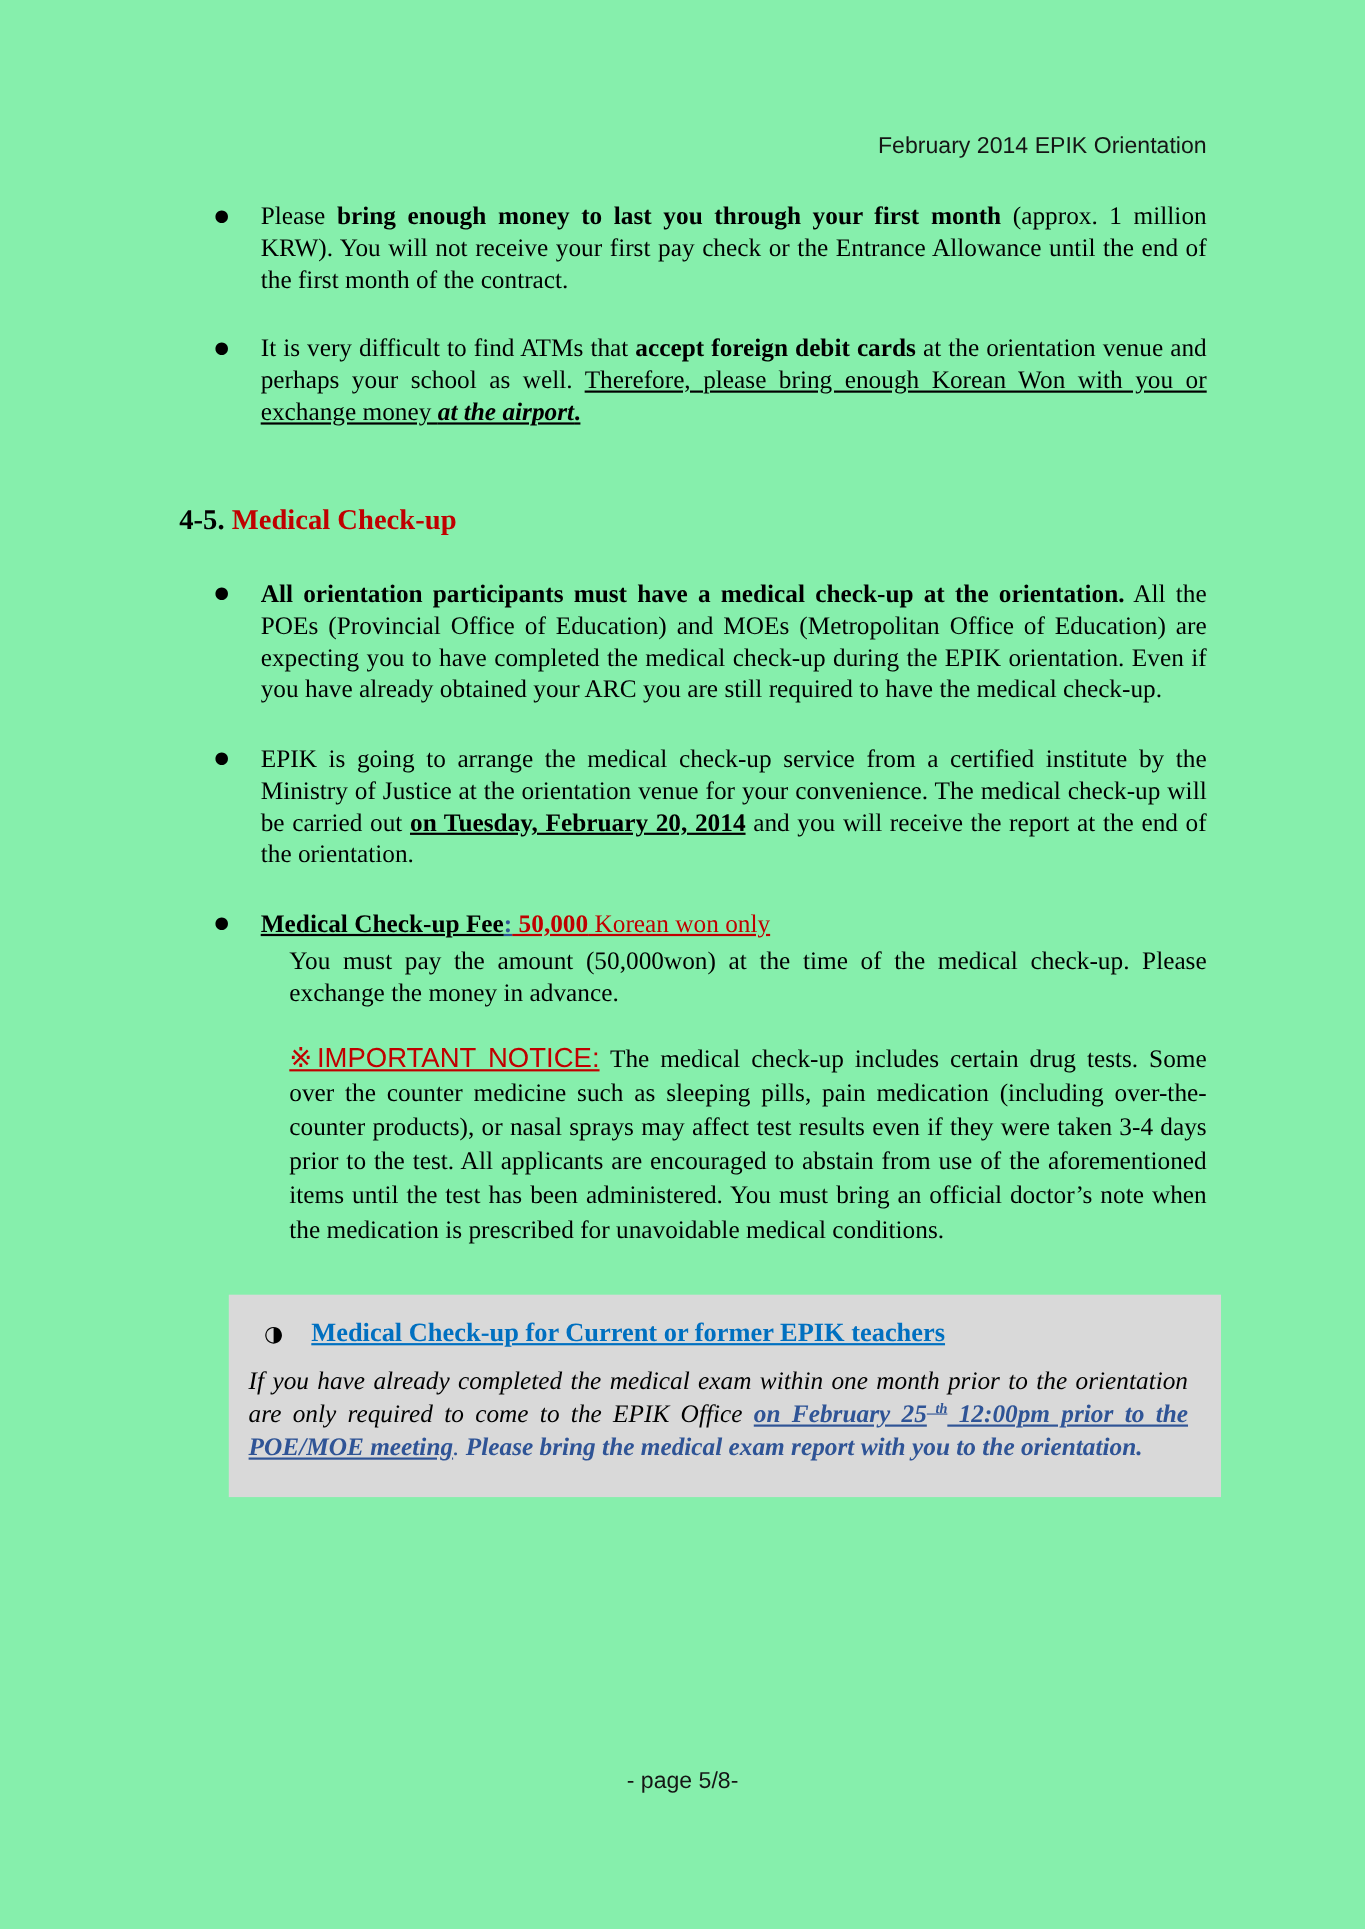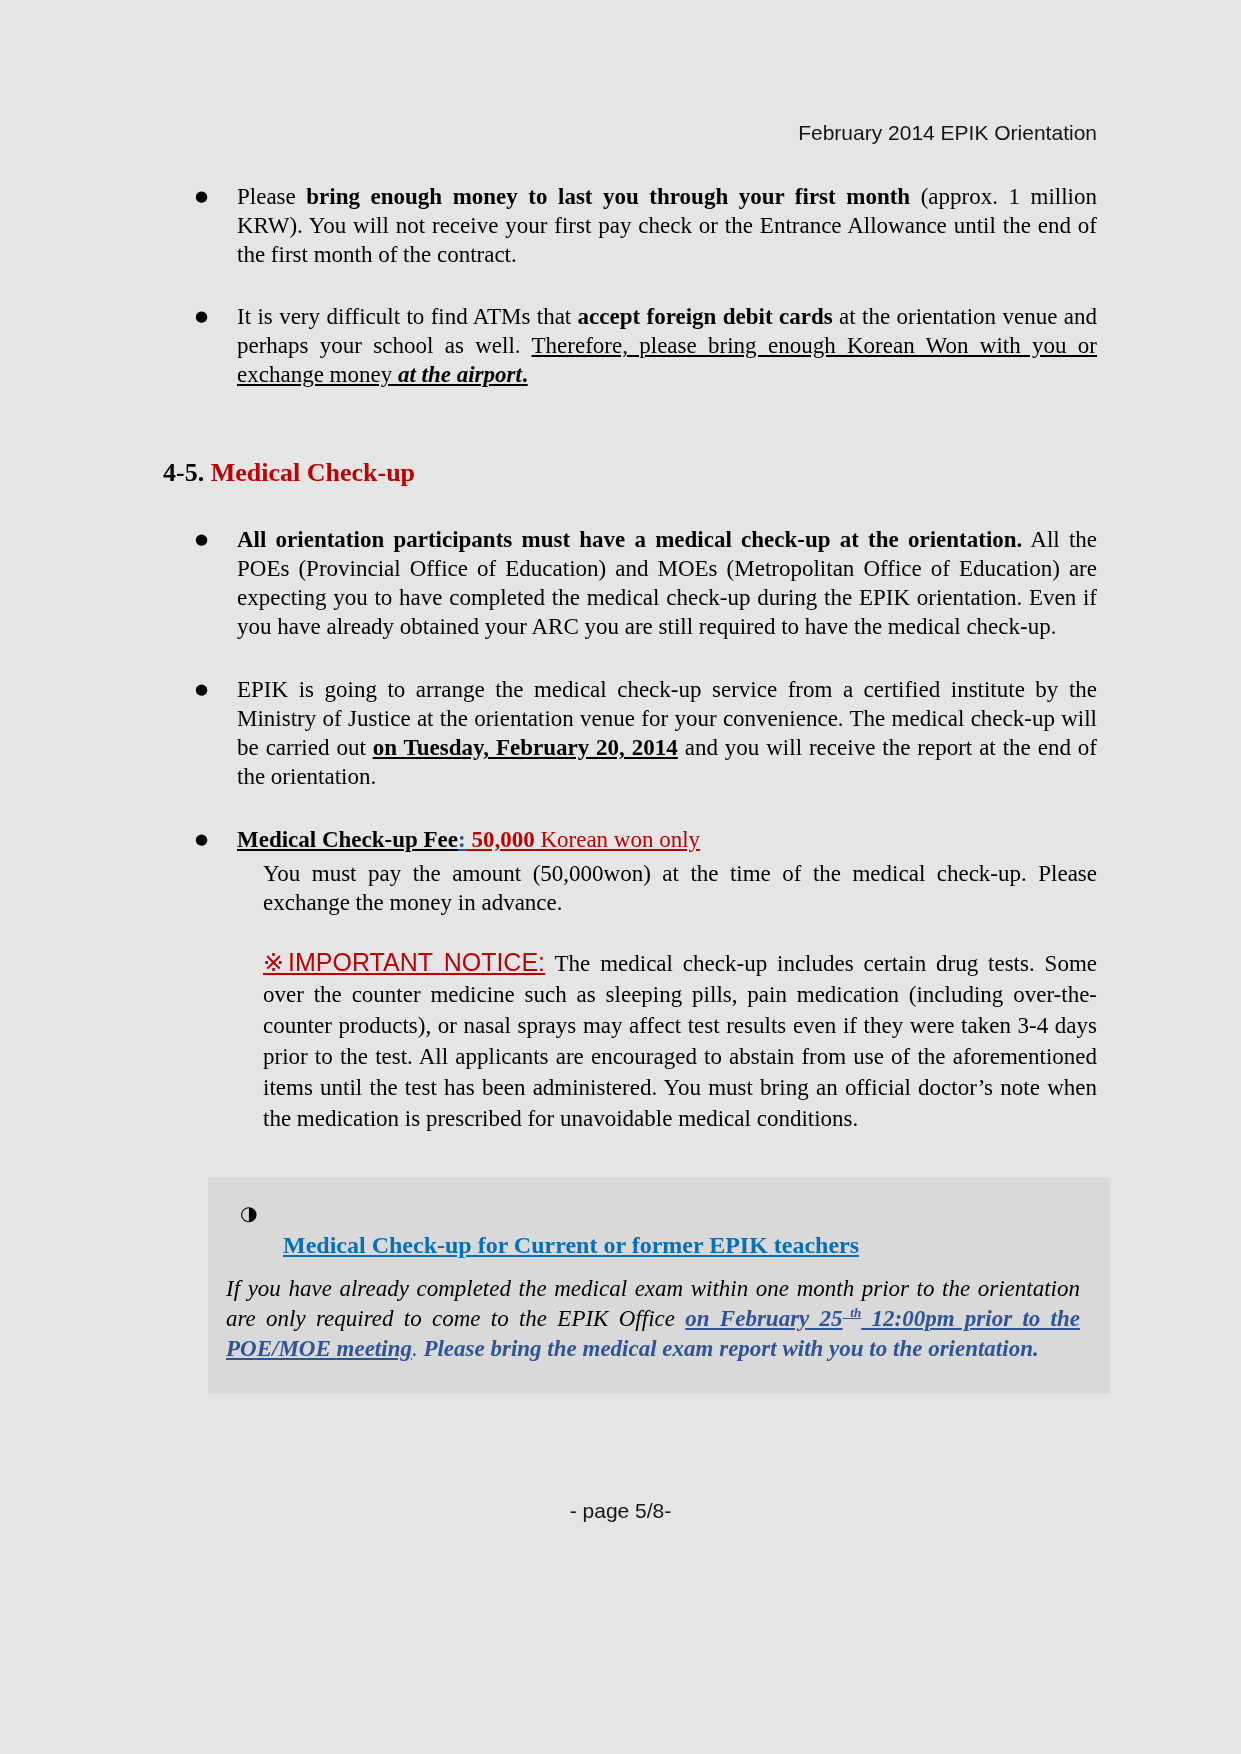--- a/index.html
+++ b/index.html
@@ -1,19 +1,19 @@
 <!DOCTYPE html>
 <html><head>
 <meta charset="utf-8">
 <style>
   html,body{margin:0;padding:0;background:#ffffff;}
   .page{
     position:relative;
     width:1241px;height:1754px;
-    background:#e5e5e5;
+    background:#86efac;
     box-sizing:border-box;
     padding:120px 144px 0 143px;
     font-family:"Liberation Serif","DejaVu Serif",serif;
     font-size:23px;color:#000;
     overflow:hidden;
   }
   .doc-header{
     font-family:"Liberation Sans","DejaVu Sans",sans-serif;
     font-size:21px;line-height:26px;
     text-align:right;color:#151515;
@@ -44,26 +44,26 @@
     margin-left:65px;width:902px;box-sizing:border-box;
     background:#D9D9D9;
     padding:20px 30px 30px 18px;
   }
   .box-head{display:flex;margin-left:14px;}
   .box-glyph{
     flex:0 0 43px;
     font-family:"DejaVu Sans",sans-serif;
     font-size:20px;line-height:30px;
   }
-  .box-heading{font-size:24px;line-height:30px;margin-top:32px;}
+  .box-heading{font-size:24px;line-height:30px;}
   .box-para{text-align:justify;line-height:30px;margin-top:15px;}
   .box-para.second{margin-top:14px;}
 
   .doc-footer{
-    position:absolute;left:0;right:0;top:1499px;
+    position:absolute;left:0;right:0;top:1607px;
     text-align:center;
     font-family:"Liberation Sans","DejaVu Sans",sans-serif;
     font-size:21px;color:#151515;
   }
 
   
   .b{font-weight:bold;}
   .i{font-style:italic;}
   .u{text-decoration:underline;}
   .red{color:#C00000;}

